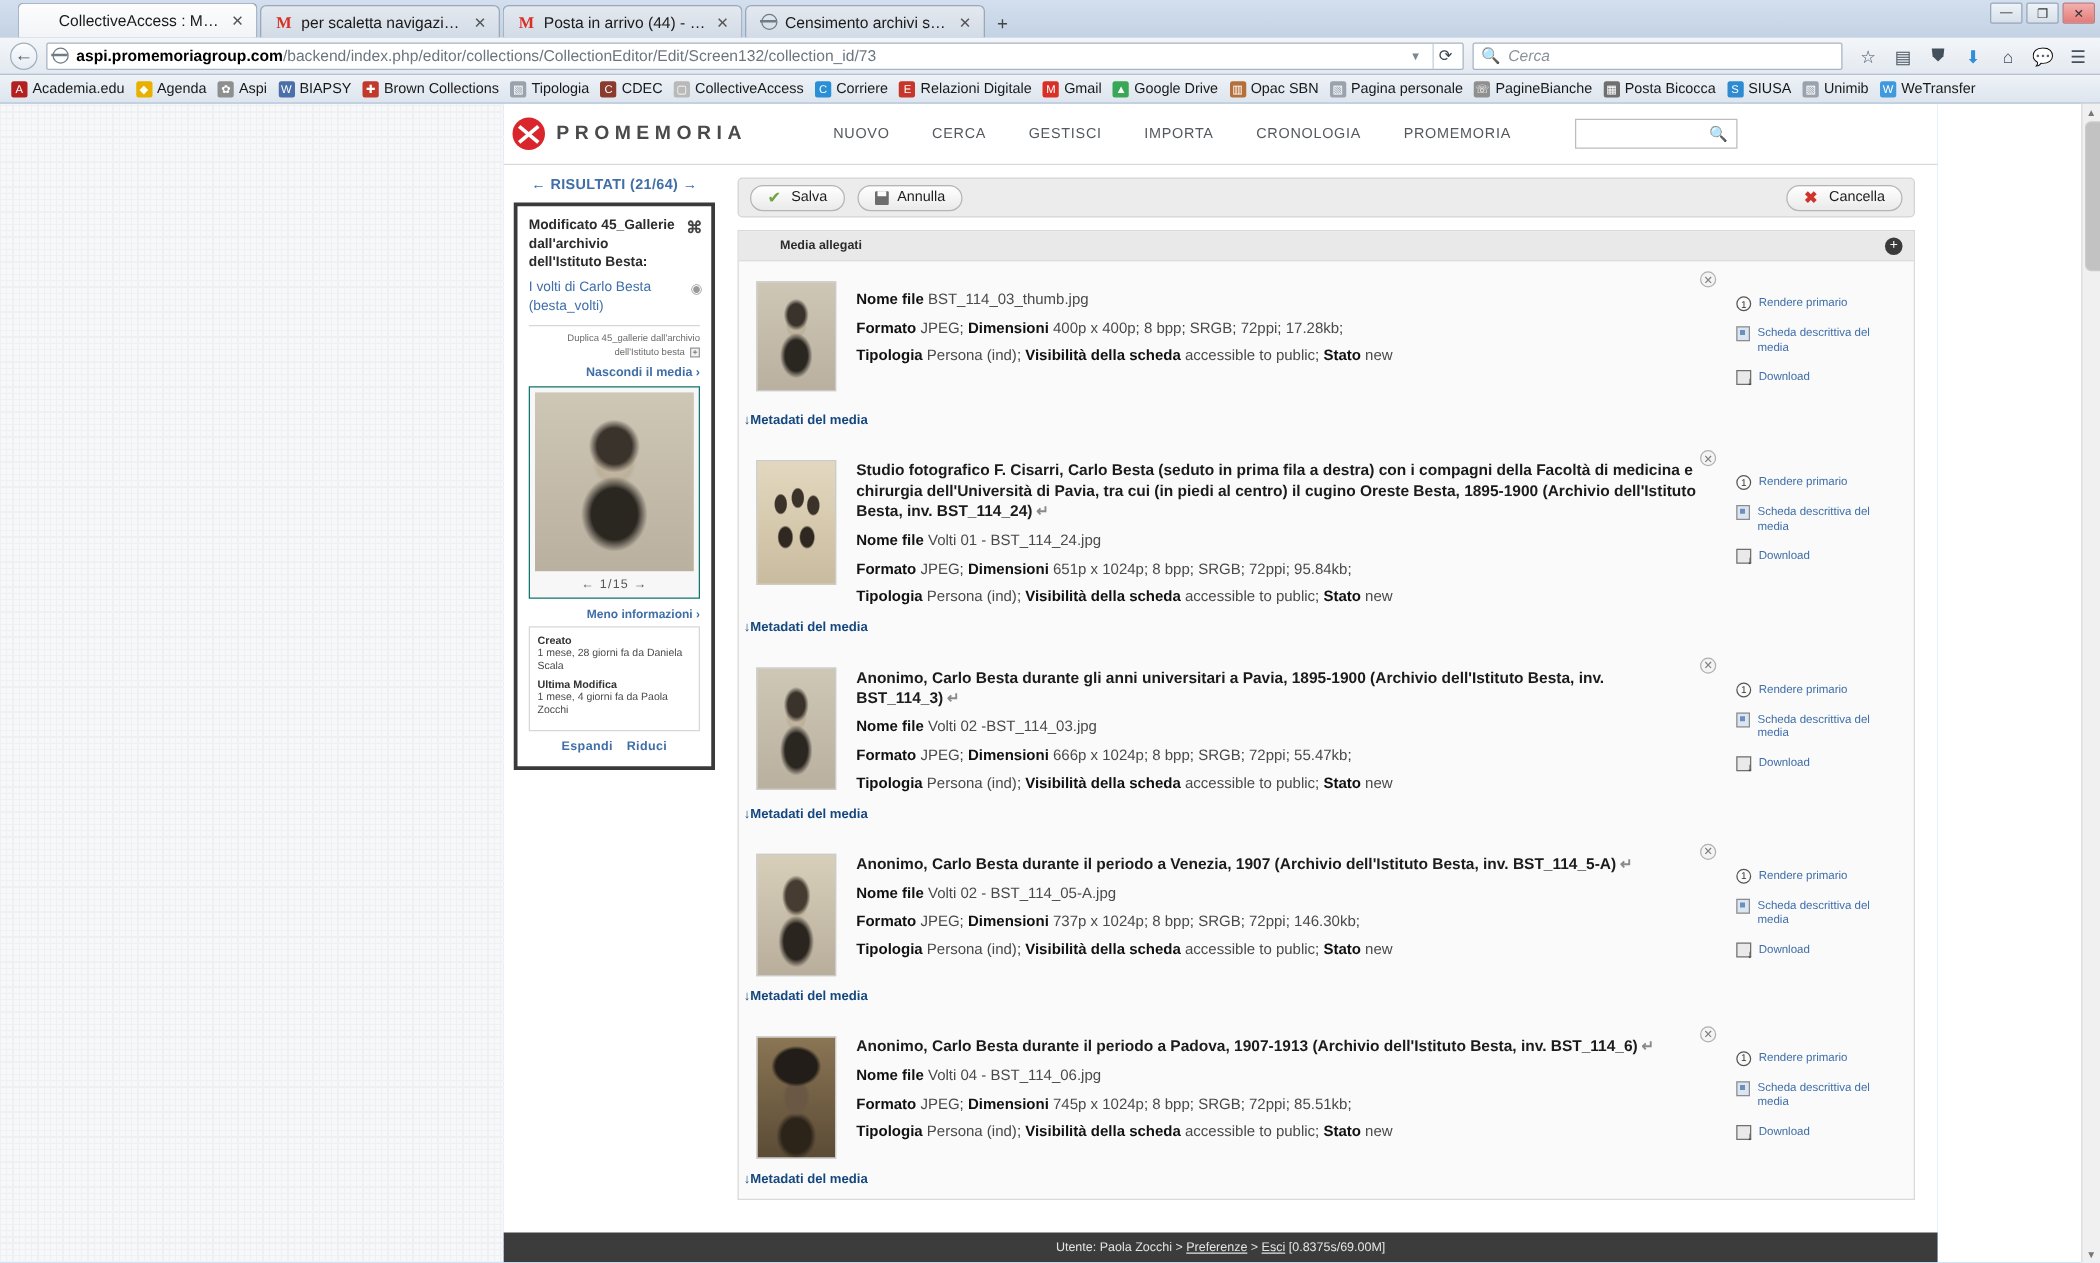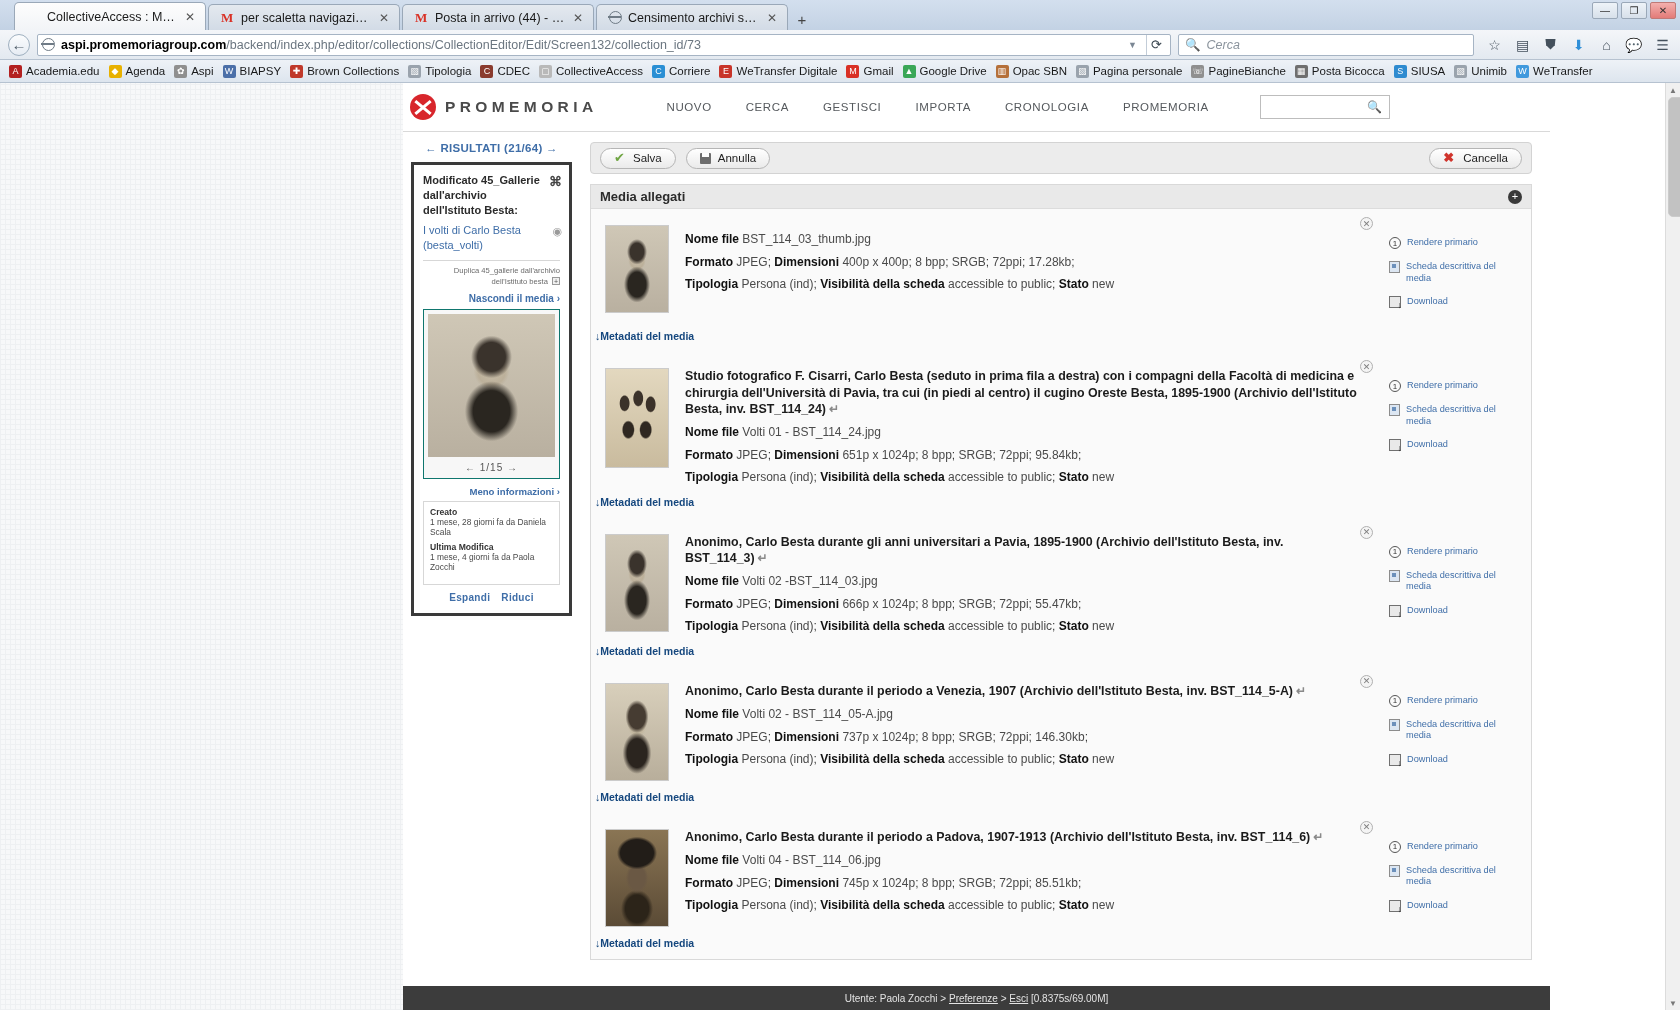--- a/index.html
+++ b/index.html
@@ -154,21 +154,21 @@
   }
   .btnset{ display:flex; gap:10px;}
   .ic-check{ width:12px;height:12px; color:#6fa542; font-size:13px; line-height:11px;}
   .ic-disk{ width:11px;height:11px; background:#6d6d6d; border-radius:1px; position:relative;}
   .ic-disk:after{content:"";position:absolute;left:2px;top:0;width:7px;height:4px;background:#fff;}
   .ic-x{ width:13px;height:13px; color:#d0342c; font-size:13px; line-height:12px; font-weight:bold;}
 
   .panel{ margin-top:10px; border:1px solid #d9d9d9; background:#fafafa; }
   .panel-hdr{ background:#e9e9e9; border-bottom:1px solid #dcdcdc; height:24px;
      display:flex; align-items:center; justify-content:space-between; padding:0 9px;}
-  .panel-hdr .t{ font-size:13px; font-weight:bold; color:#2b2b2b;}
+  .panel-hdr .t{ font-size:10px; font-weight:bold; color:#2b2b2b;margin-left:24px;}
   .ic-plus{ width:14px;height:14px;border-radius:50%;background:#3a3a3a;color:#fff;font-size:11px;
      display:flex;align-items:center;justify-content:center; line-height:1;}
 
   .mediaitem{ border-top:1px dotted #cfcfcf; padding:16px 14px 4px 14px; display:flex; gap:16px;}
   .mediaitem:first-of-type{ border-top:none;}
   .thumbbox{ width:64px; flex:none;}
   .thumb{ width:64px; background:#d8d4c9; border:1px solid #cbcbcb; position:relative; overflow:hidden;}
   .mi-body{ flex:1; min-width:0; position:relative;}
   .mi-title{ font-size:12.4px; font-weight:bold; color:#1b1b1b; line-height:1.33; padding-right:8px;}
   .mi-arrow{ color:#8a8a8a; font-size:12px; padding-left:3px;}
@@ -318,21 +318,21 @@
       <div class="bkm">
         <span class="bkmico" style="background:#b9b9b9">▢</span>
         <span>CollectiveAccess</span>
       </div>
       <div class="bkm">
         <span class="bkmico" style="background:#2a8fd4">C</span>
         <span>Corriere</span>
       </div>
       <div class="bkm">
         <span class="bkmico" style="background:#c8352a">E</span>
-        <span>WeTransfer Digitale</span>
+        <span>Relazioni Digitale</span>
       </div>
       <div class="bkm">
         <span class="bkmico" style="background:#d93025">M</span>
         <span>Gmail</span>
       </div>
       <div class="bkm">
         <span class="bkmico" style="background:#3aa757">▲</span>
         <span>Google Drive</span>
       </div>
       <div class="bkm">

